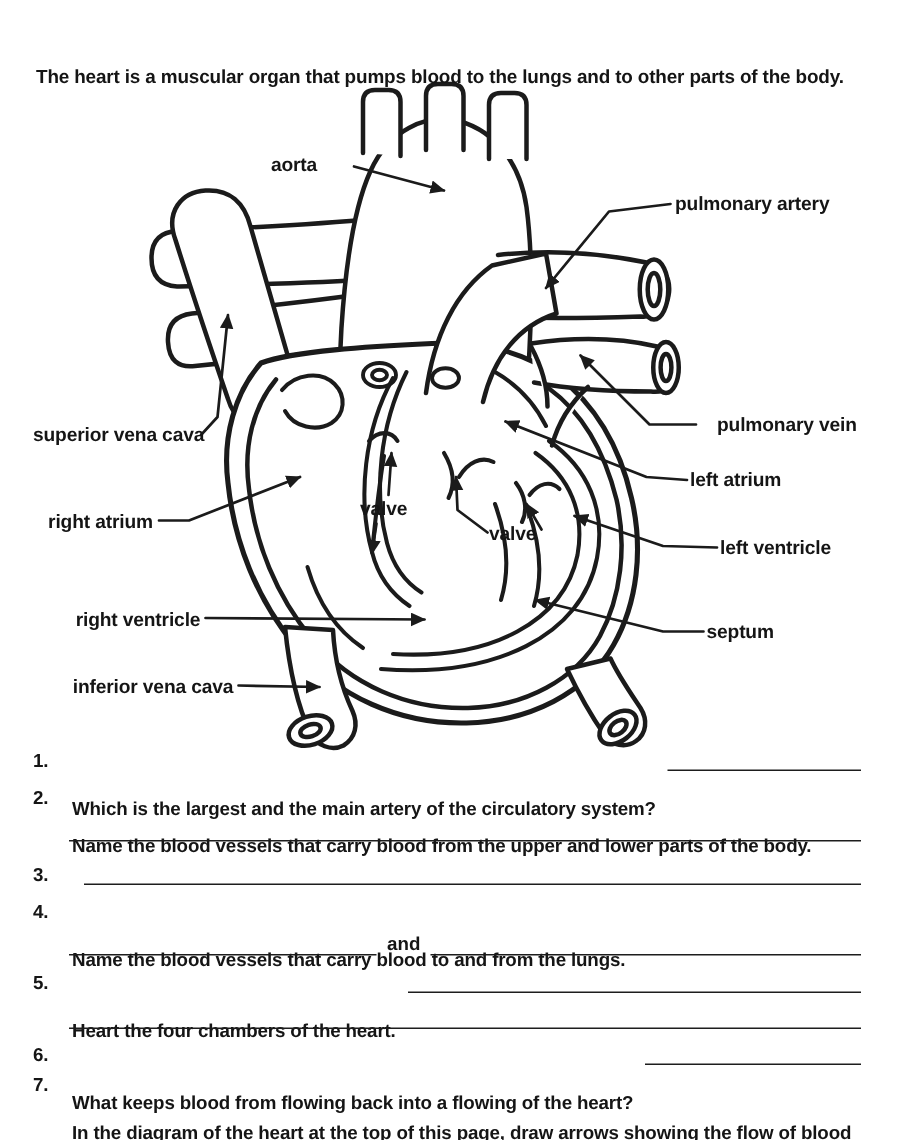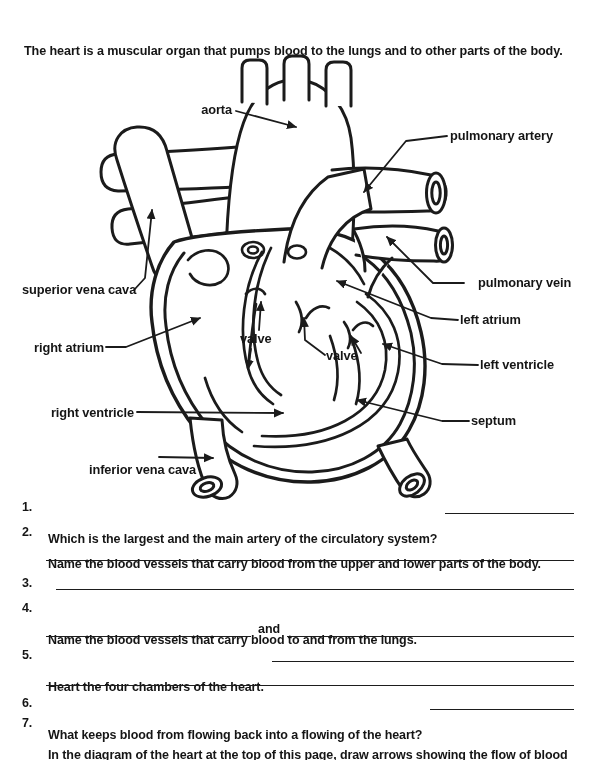--- a/index.html
+++ b/index.html
@@ -5,21 +5,21 @@
   html,body{margin:0;padding:0;background:#fdfdfd;}
   #page{position:relative;width:600px;height:760px;background:#ffffff;overflow:hidden;
         font-family:"Liberation Sans", sans-serif;color:#151515;}
   #diagram-svg{position:absolute;left:0;top:0;width:600px;height:760px;}
   .title{position:absolute;left:0;top:11px;width:520px;text-align:center;
          font-size:17px;font-weight:700;letter-spacing:.2px;}
   .intro{position:absolute;left:24px;top:44px;width:566px;font-size:12.6px;font-weight:700;
          letter-spacing:-.1px;white-space:nowrap;}
   .lbl{position:absolute;font-size:12.8px;font-weight:600;letter-spacing:-.1px;
        line-height:13px;white-space:nowrap;}
-  .lbl.r{text-align:right;}
+  .lbl.r{text-align:center;}
   
   #questions{position:absolute;left:22px;top:0;width:552px;}
   .q{position:absolute;left:0;width:552px;display:flex;align-items:flex-start;
      font-size:12.5px;font-weight:700;letter-spacing:-.1px;line-height:15px;}
   .q-num{width:26px;flex:0 0 26px;}
   .q-body{flex:1;display:flex;flex-wrap:wrap;}
   .q-text{white-space:pre-wrap;margin-top:32px;}
   .blank{flex:1;min-width:40px;border-bottom:1.6px solid #1d1d1d;height:13px;margin-left:8px;}
   .rule{position:absolute;height:13px;border-bottom:1.6px solid #1d1d1d;}
   .and-row{position:absolute;display:flex;align-items:flex-end;
@@ -137,21 +137,21 @@
   <div class="lbl" style="left:450px;top:129px;">pulmonary artery</div>
   <div class="lbl r" style="left:22px;top:283px;width:110px;">superior vena cava</div>
   <div class="lbl" style="left:466px;top:276px;padding-left:12px;">pulmonary vein</div>
   <div class="lbl" style="left:460px;top:313px;">left atrium</div>
   <div class="lbl r" style="left:30px;top:341px;width:74px;">right atrium</div>
   <div class="lbl" style="left:240px;top:332px;">valve</div>
   <div class="lbl" style="left:326px;top:349px;">valve</div>
   <div class="lbl" style="left:480px;top:358px;">left ventricle</div>
   <div class="lbl r" style="left:50px;top:406px;width:84px;">right ventricle</div>
   <div class="lbl" style="left:471px;top:414px;">septum</div>
-  <div class="lbl r" style="left:48px;top:463px;width:108px;margin-left:40px;">inferior vena cava</div>
+  <div class="lbl r" style="left:48px;top:451px;width:108px;">inferior vena cava</div>
 
   <div id="questions">
 
     <div class="q" style="top:500px;">
       <span class="q-num">1.</span>
       <span class="q-body">
           <span class="q-text">Which is the largest and the main artery of the circulatory system?</span>
           <span class="blank"></span>
         </span>
     </div>

